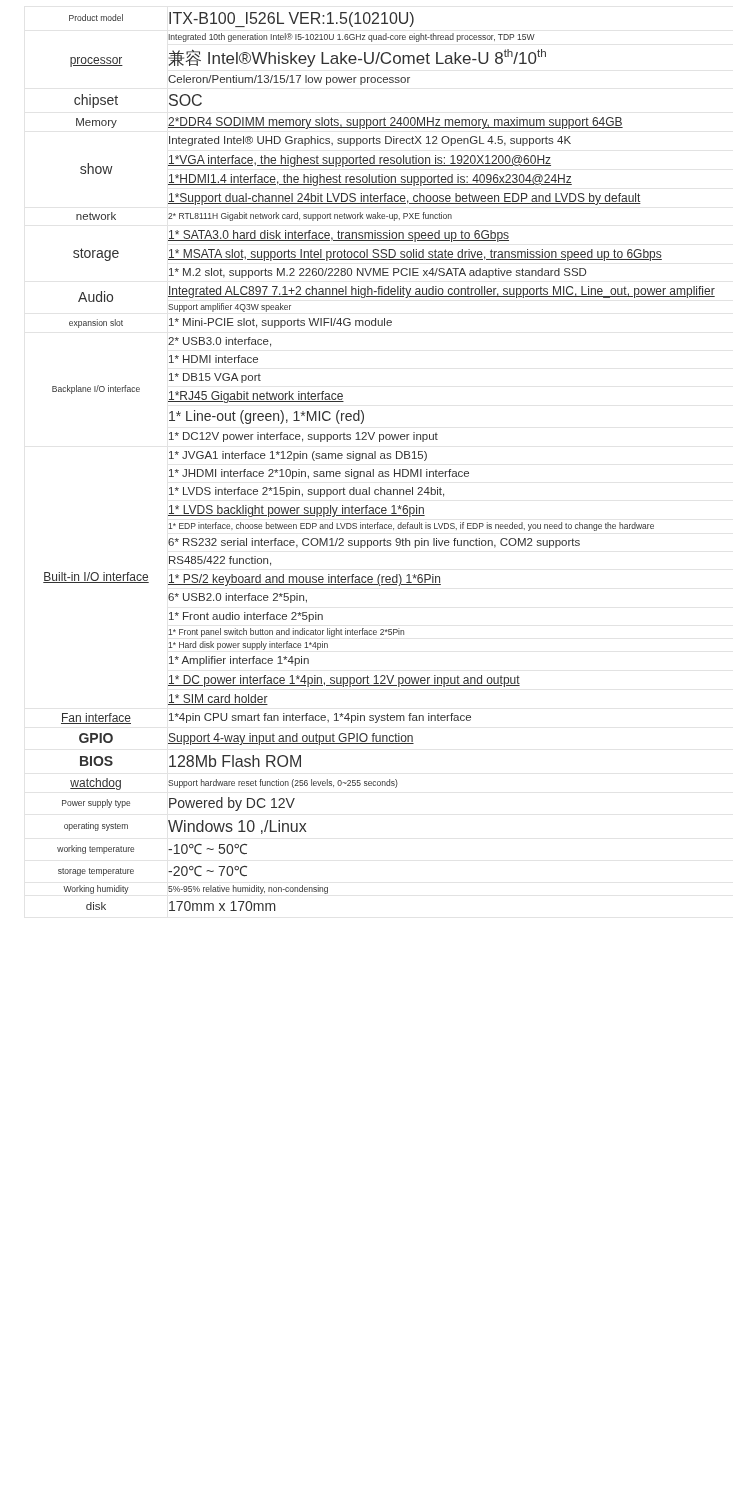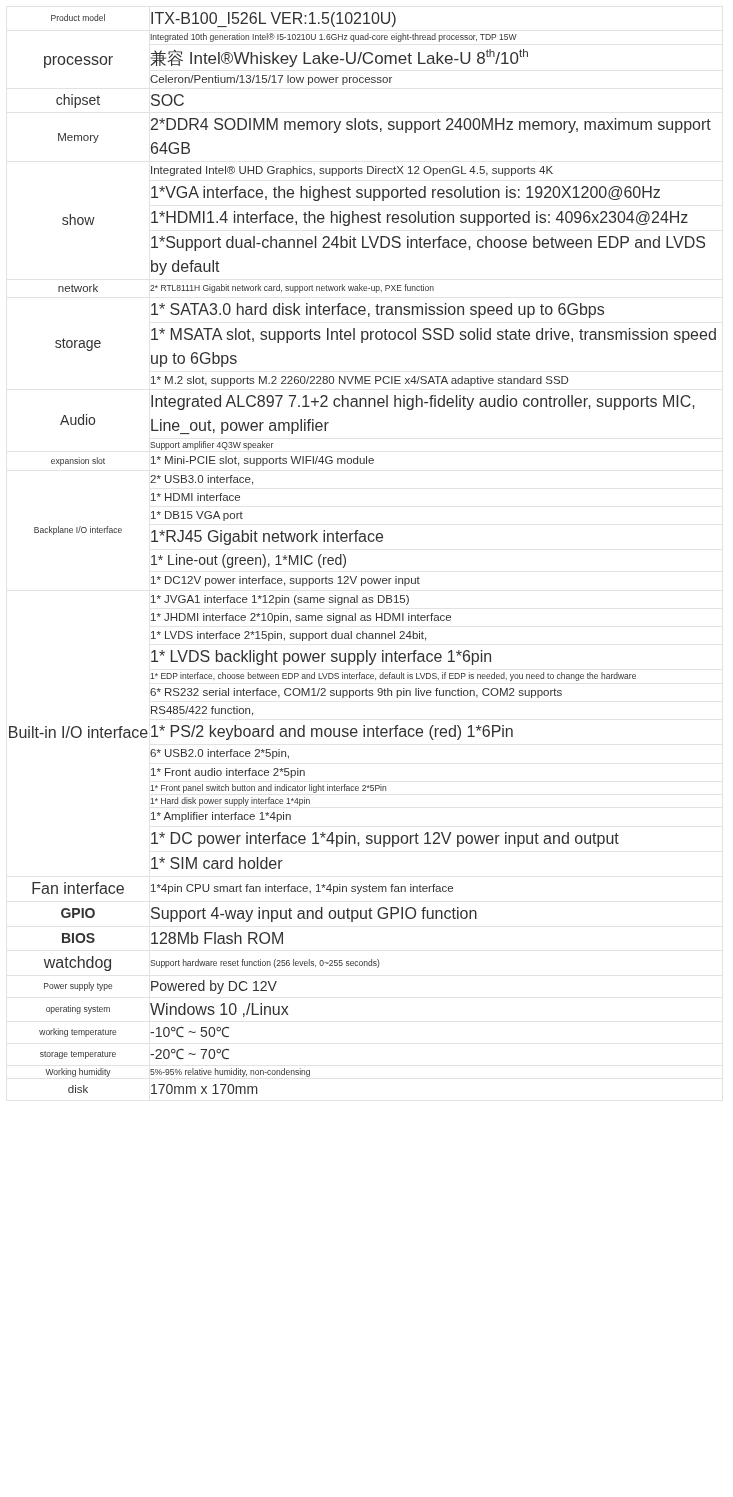--- a/index.html
+++ b/index.html
@@ -9,21 +9,21 @@
   }
   body {
     width: 733px;
     font-family: "Liberation Sans", sans-serif;
     color: #222;
     -webkit-font-smoothing: antialiased;
   }
   .spec-sheet {
     width: 733px;
     box-sizing: border-box;
-    padding: 6px 8px 8px 6px;
+    padding: 6px 8px 8px 24px;
   }
   table.spec-table {
     width: 717px;
     border-collapse: collapse;
     table-layout: fixed;
   }
   table.spec-table td {
     border: 1px solid #e2e2e2;
     vertical-align: middle;
     padding: 0;
@@ -35,21 +35,21 @@
     padding: 4px 4px;
     word-wrap: break-word;
   }
   td.value-cell {
     padding: 5px 10px;
     color: #333;
     word-wrap: break-word;
   }
   
   .f-xs { font-size: 8.5px; line-height: 1.45; }
-  .f-sm { font-size: 16px;  line-height: 1.5; }
+  .f-sm { font-size: 12px;  line-height: 1.5; text-decoration: underline; }
   .f-md { font-size: 11.5px; line-height: 1.5; }
   .f-lg { font-size: 14px;  line-height: 1.5; }
   .f-xl { font-size: 16px;  line-height: 1.45; margin-top: 40px; }
   .f-xxl { font-size: 17px; line-height: 1.4; }
   .b { font-weight: bold; }
   .sup { font-size: 0.68em; vertical-align: super; }
   .cell-inner { display: block; }
 </style>
 </head>
 <body>

